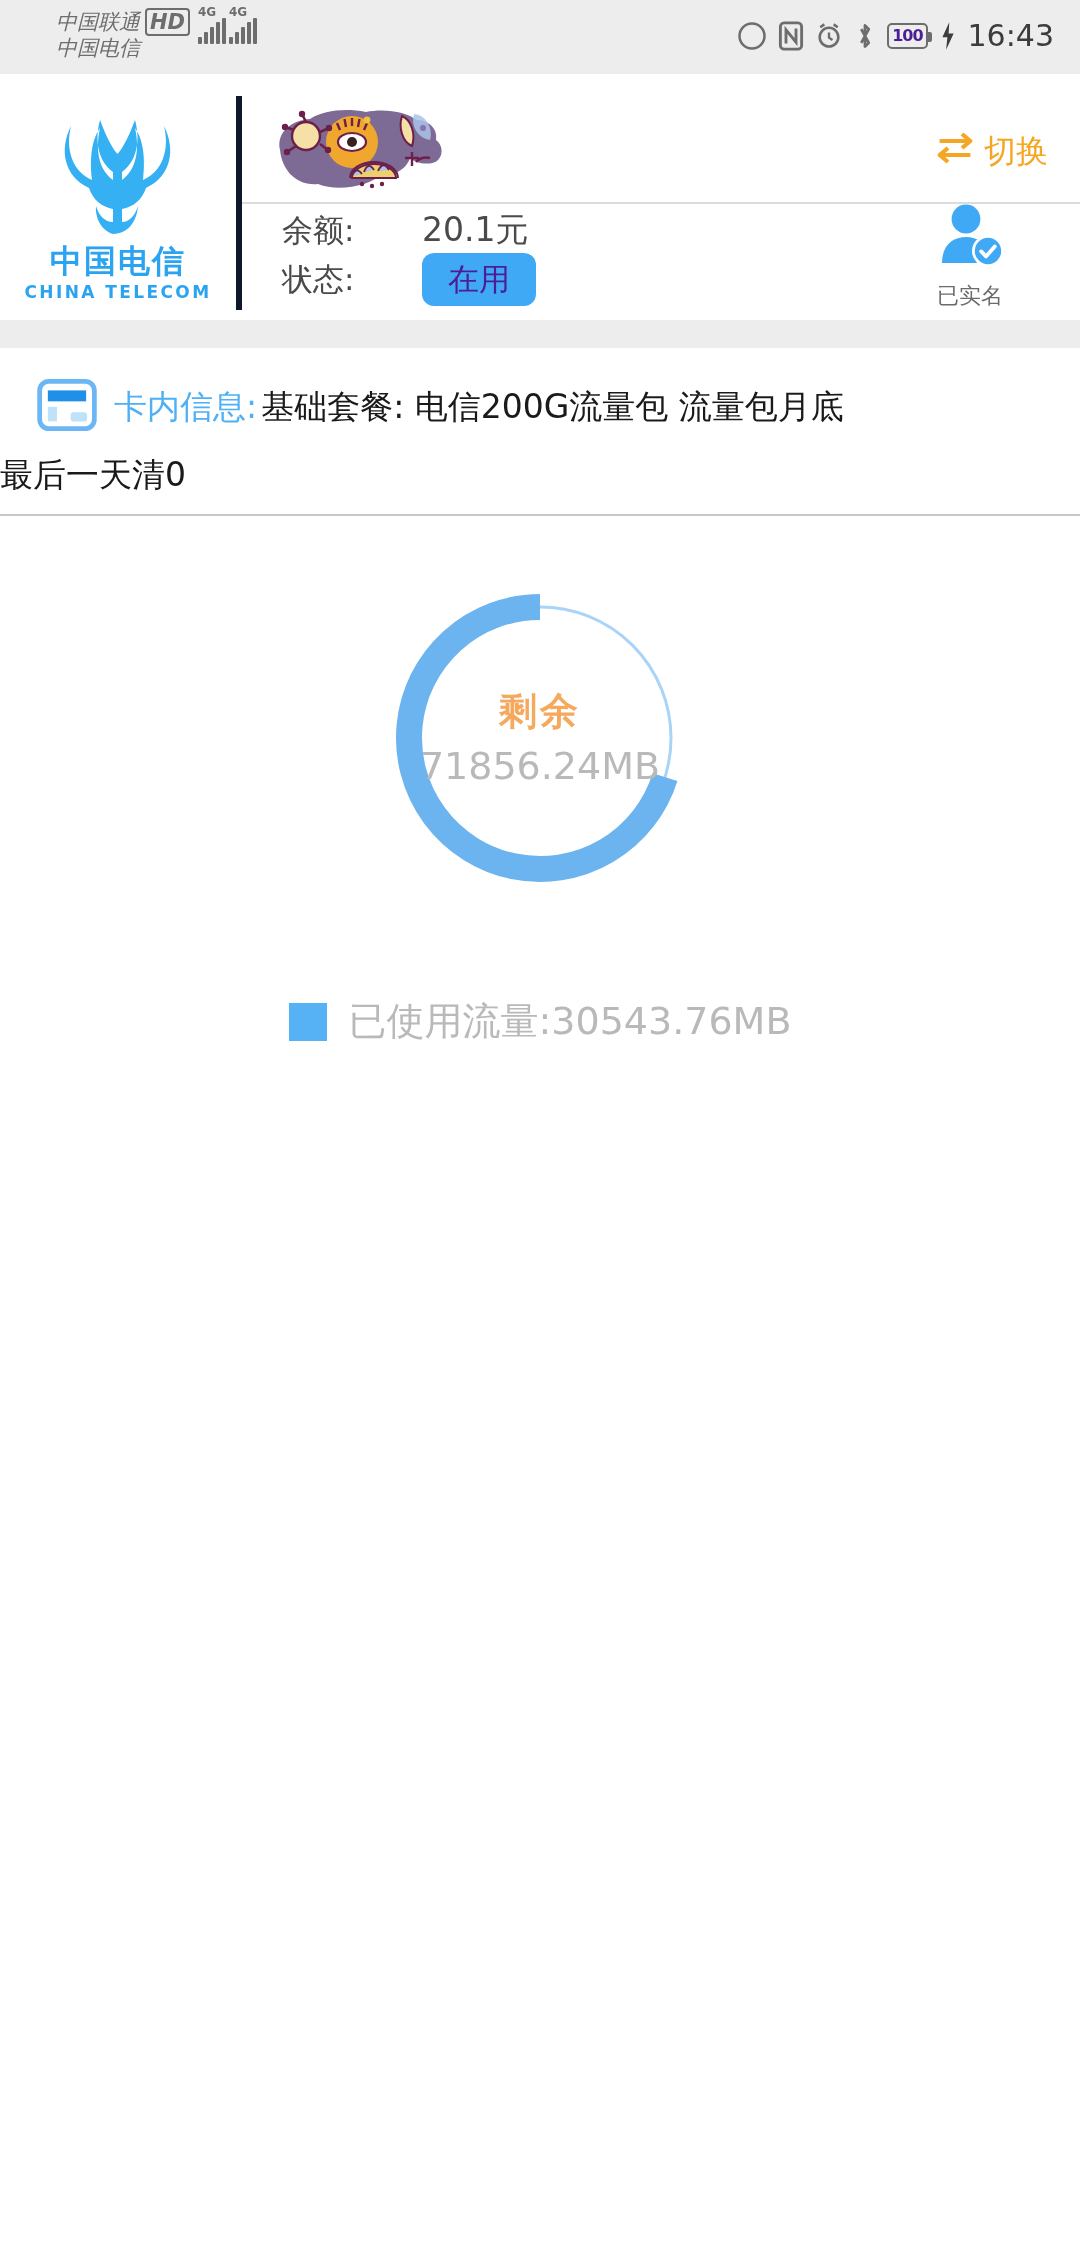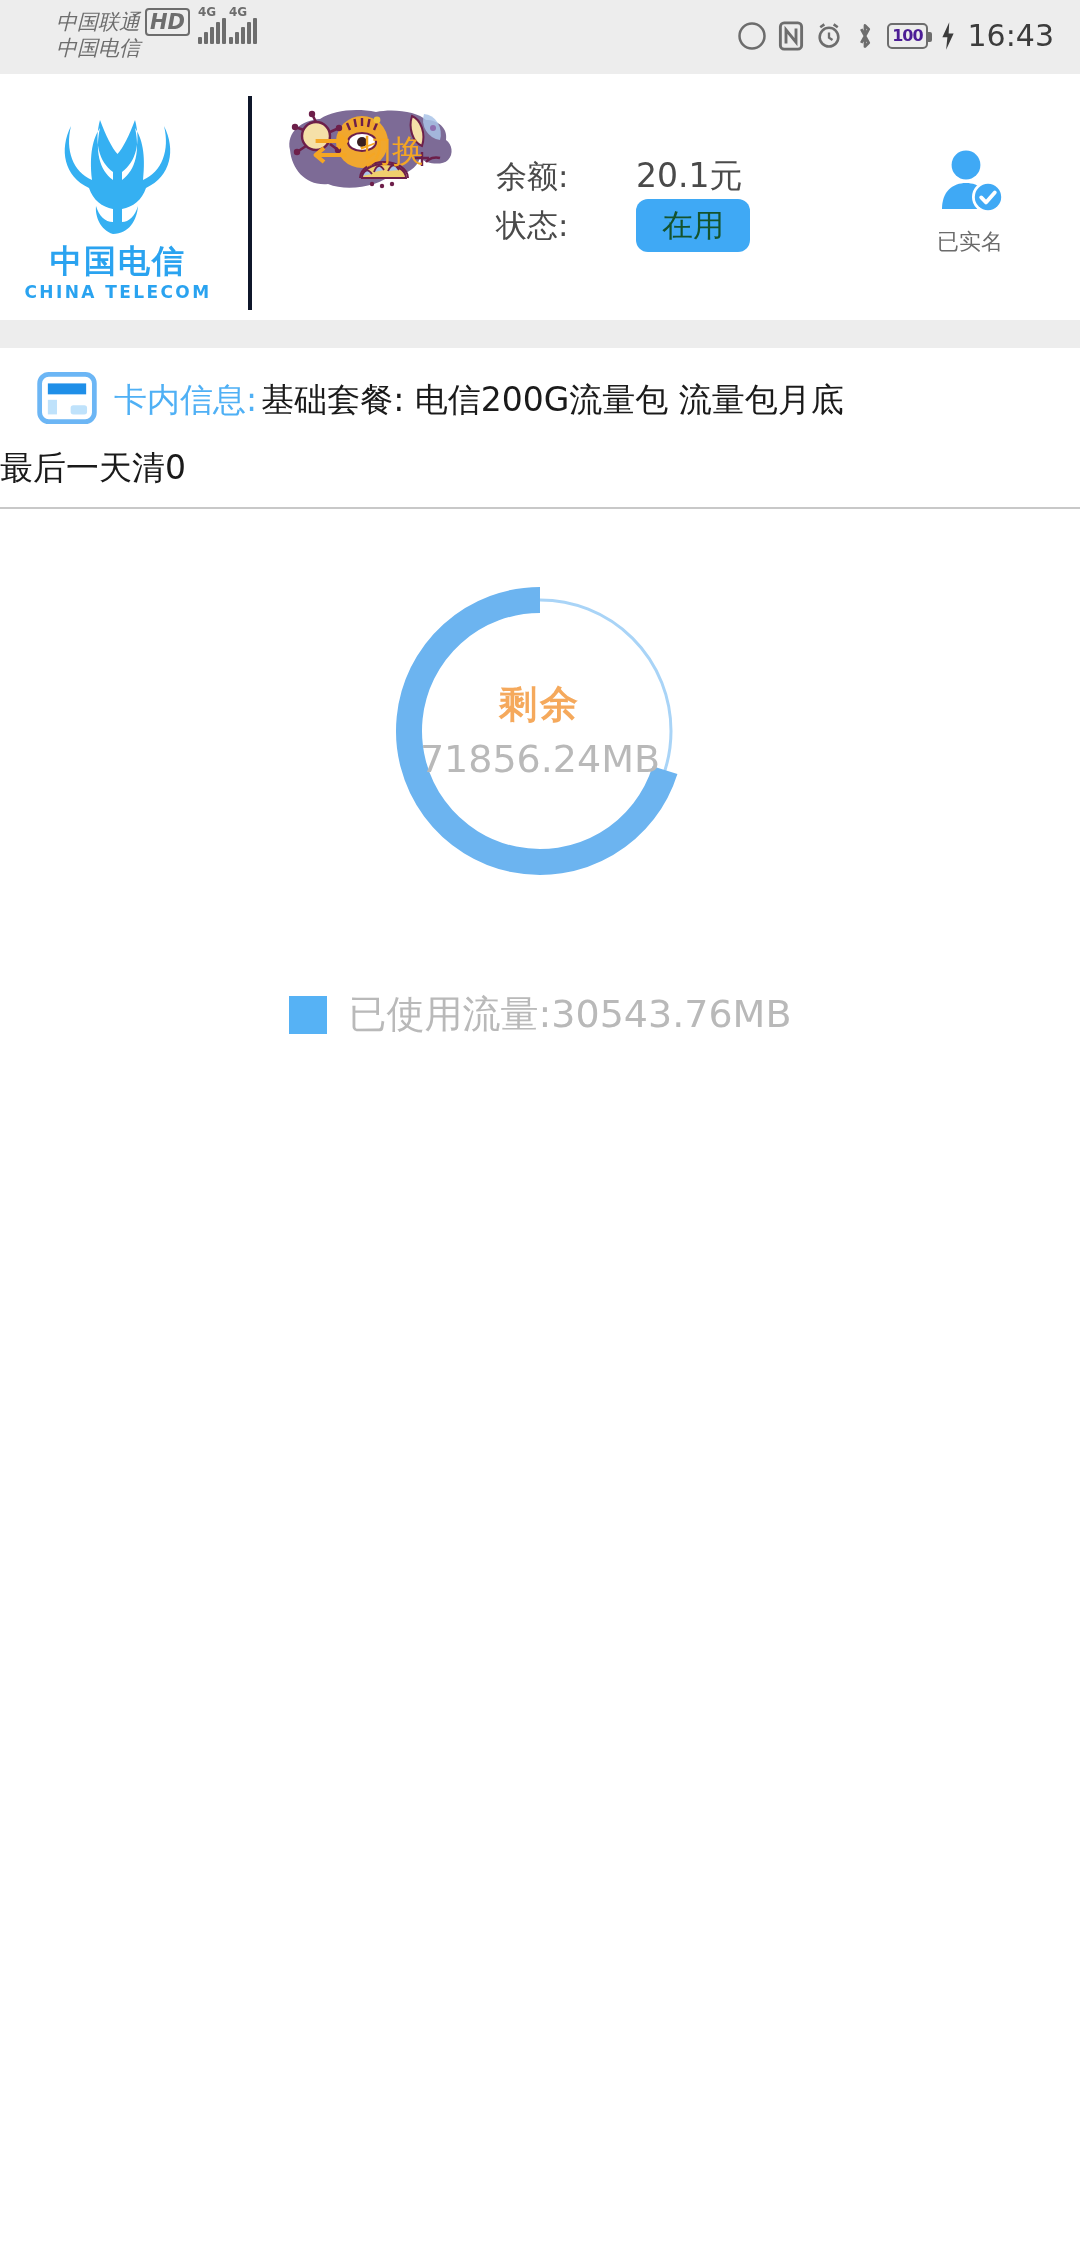--- a/index.html
+++ b/index.html
@@ -66,49 +66,49 @@
   }
   .telecom-logo {
     width:236px; display:flex; flex-direction:column; align-items:center; justify-content:center;
     padding-top:6px;
   }
   .tl-mark { margin-bottom:2px; }
   .tl-cn { font-size:32px; font-weight:bold; color:#2aa3f0; letter-spacing:2px; line-height:1.1;
            font-family:"DejaVu Sans","Liberation Sans",sans-serif; }
   .tl-en { font-size:17px; font-weight:bold; color:#2aa3f0; letter-spacing:2.4px; margin-top:3px; }
 
-  .acct-right { flex:1; border-left:4px solid #0f172a; display:flex; flex-direction:row;margin-left:12px; }
+  .acct-right { flex:1; border-left:6px solid #0f172a; display:flex; flex-direction:column; }
   .acct-top { height:106px; display:flex; align-items:center; position:relative; padding-left:24px; }
   .sticker { width:180px; height:86px; position:relative; }
   .switch-btn {
     position:absolute; right:32px; top:34px; display:flex; align-items:center; gap:8px;
     color:#f5a623; font-size:32px; cursor:pointer; white-space:nowrap;
   }
   .acct-sep { height:2px; background:#dcdcdc; margin:0; }
   .acct-bottom { flex:1; display:flex; align-items:center; padding-left:40px; position:relative; }
   .acct-fields { display:flex; flex-direction:column; }
   .fld { display:flex; align-items:center; }
   .fld-label { font-size:31px; color:#4a4a4a; width:118px; }
   .fld-value { font-size:33px; color:#4a4a4a; margin-left:22px; }
   .badge-status {
-    background:#3fa9f5; color:#14532d; font-size:31px; border-radius:12px;
+    background:#3fa9f5; color:#4c1d95; font-size:31px; border-radius:12px;
     padding:7px 26px; margin-left:22px; display:inline-block; line-height:1.25;
   }
   .verified {
     position:absolute; right:74px; top:50%; transform:translateY(-50%);
     display:flex; flex-direction:column; align-items:center; gap:8px;
   }
   .verified-label { font-size:22px; color:#6b6b6b; }
 
   
   .gap { height:28px; background:#ededed; }
 
   
   .cardinfo {
-    padding:22px 0 16px 0; border-bottom:2px solid #c8c8c8; background:#fff;
+    padding:29px 0 16px 0; border-bottom:2px solid #c8c8c8; background:#fff;
   }
   .ci-line1 { display:flex; align-items:center; padding:0 0 0 36px; }
   .ci-icon { flex:none; margin-right:16px; }
   .ci-key { font-size:33px; color:#4fb0f5; white-space:nowrap; }
   .ci-val { font-size:33px; color:#1a1a1a; white-space:nowrap; margin-left:4px; }
   .ci-line2 { font-size:33px; color:#1a1a1a; padding:16px 0 0 0; }
 
   
   .chart-area { position:relative; height:620px; }
   .donut { position:absolute; left:50%; top:72px; transform:translateX(-50%); width:300px; height:300px; }

